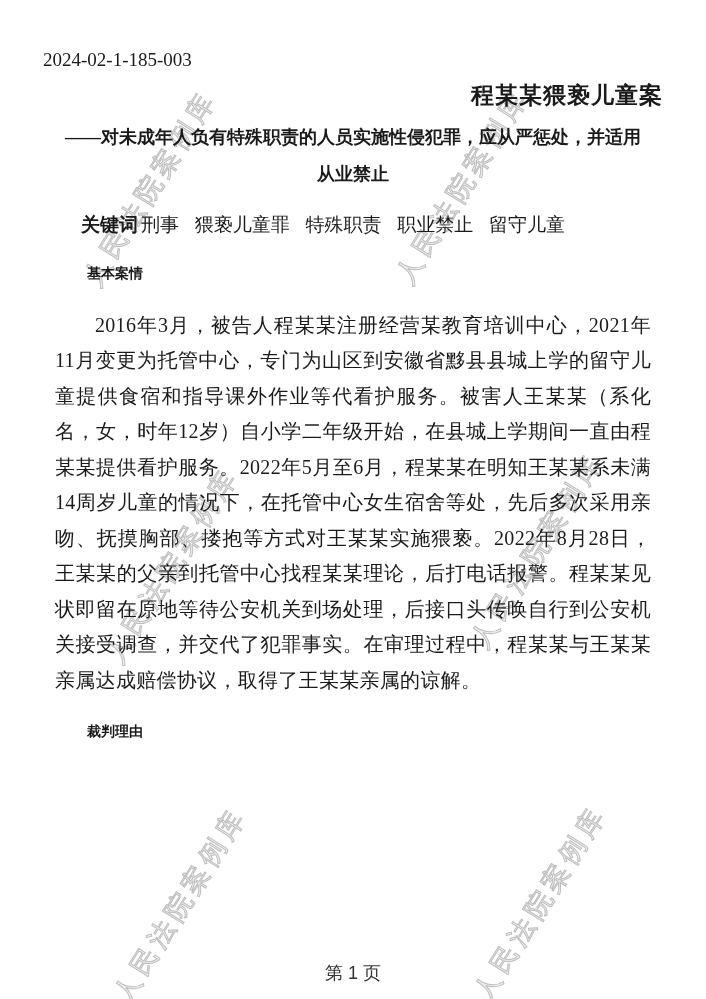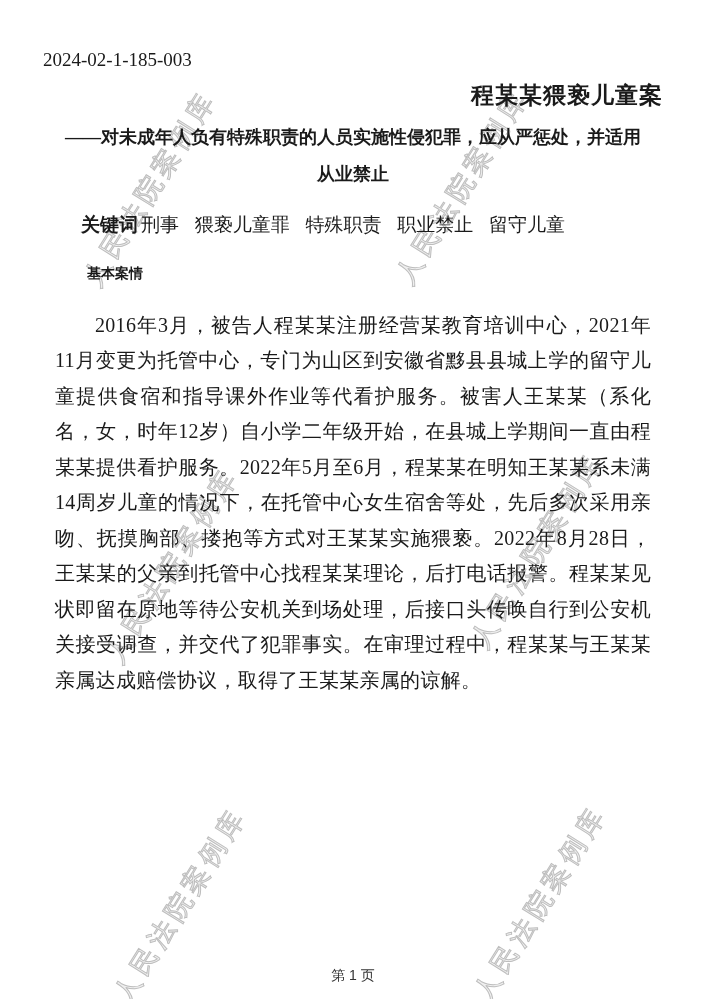--- a/index.html
+++ b/index.html
@@ -83,21 +83,21 @@
     margin:12px;
     font-size:20px;
     line-height:35.5px;
     text-indent:2em;
     text-align:justify;
     letter-spacing:0.3px;
   }
   .page-footer{
     position:absolute;left:0;right:0;bottom:14px;z-index:1;
     text-align:center;
-    font-size:14px;
+    font-size:18px;
     font-family:"Liberation Sans","DejaVu Sans",sans-serif;
     color:#333;
   }
 </style>
 </head>
 <body>
 
 <div class="page">
 
   <div class="watermark-layer">
@@ -121,18 +121,19 @@
       <span class="kw-label">关键词</span><span class="kw-item">刑事</span>
       <span class="kw-item">猥亵儿童罪</span>
       <span class="kw-item">特殊职责</span>
       <span class="kw-item">职业禁止</span>
       <span class="kw-item">留守儿童</span>
     </div>
 
     <h2 class="section-heading">基本案情</h2>
     <p class="body-para">2016年3月，被告人程某某注册经营某教育培训中心，2021年11月变更为托管中心，专门为山区到安徽省黟县县城上学的留守儿童提供食宿和指导课外作业等代看护服务。被害人王某某（系化名，女，时年12岁）自小学二年级开始，在县城上学期间一直由程某某提供看护服务。2022年5月至6月，程某某在明知王某某系未满14周岁儿童的情况下，在托管中心女生宿舍等处，先后多次采用亲吻、抚摸胸部、搂抱等方式对王某某实施猥亵。2022年8月28日，王某某的父亲到托管中心找程某某理论，后打电话报警。程某某见状即留在原地等待公安机关到场处理，后接口头传唤自行到公安机关接受调查，并交代了犯罪事实。在审理过程中，程某某与王某某亲属达成赔偿协议，取得了王某某亲属的谅解。</p>
 
+    <h2 class="section-heading">裁判理由</h2>
 
   </div>
 
   <div class="page-footer">第 1 页</div>
 
 </div>
 
 </body></html>

